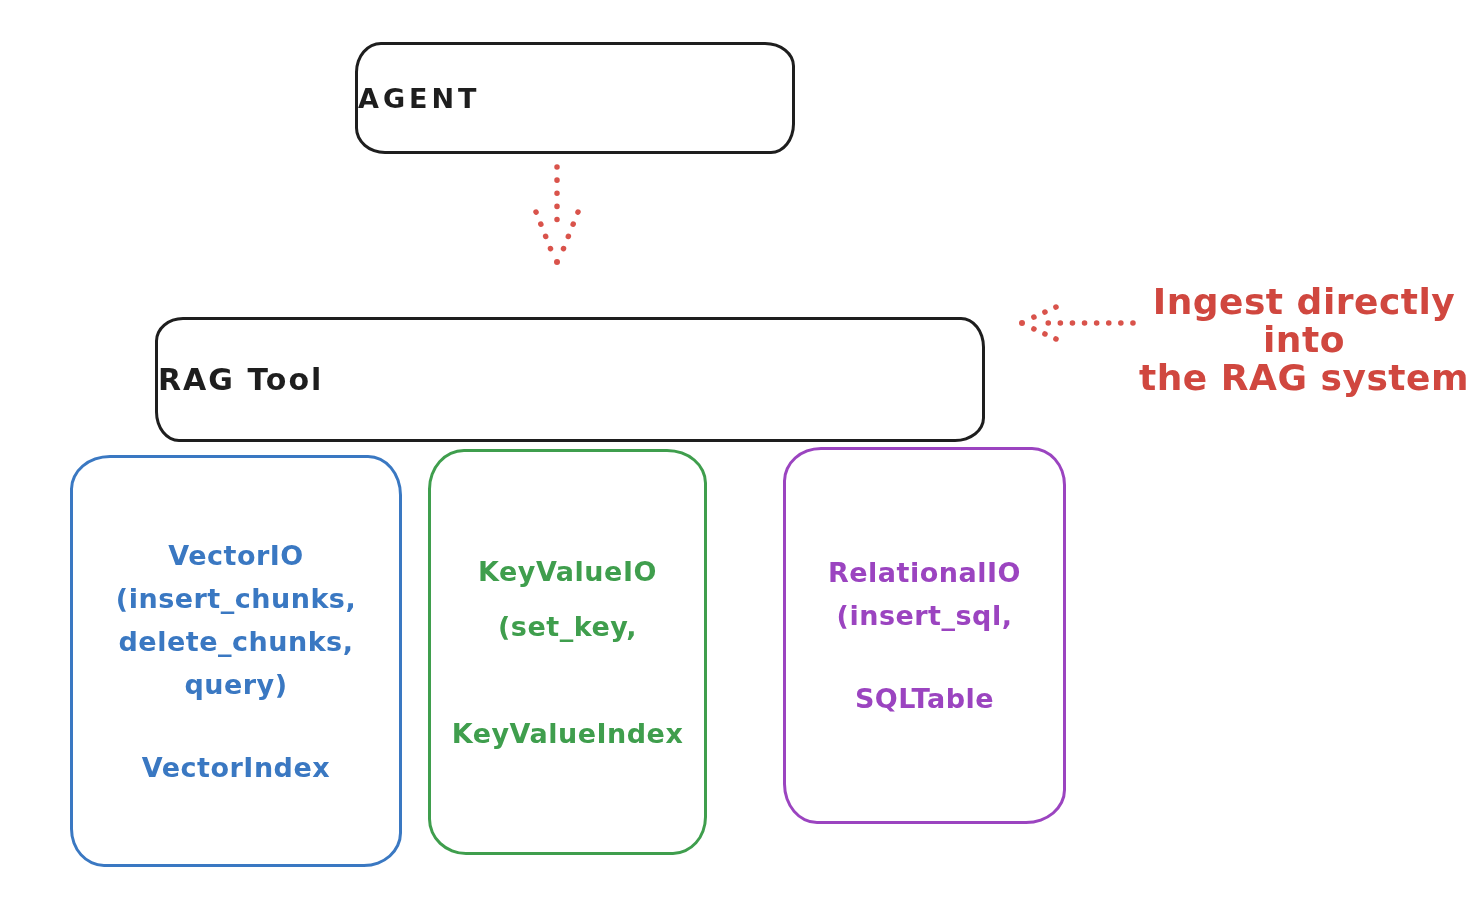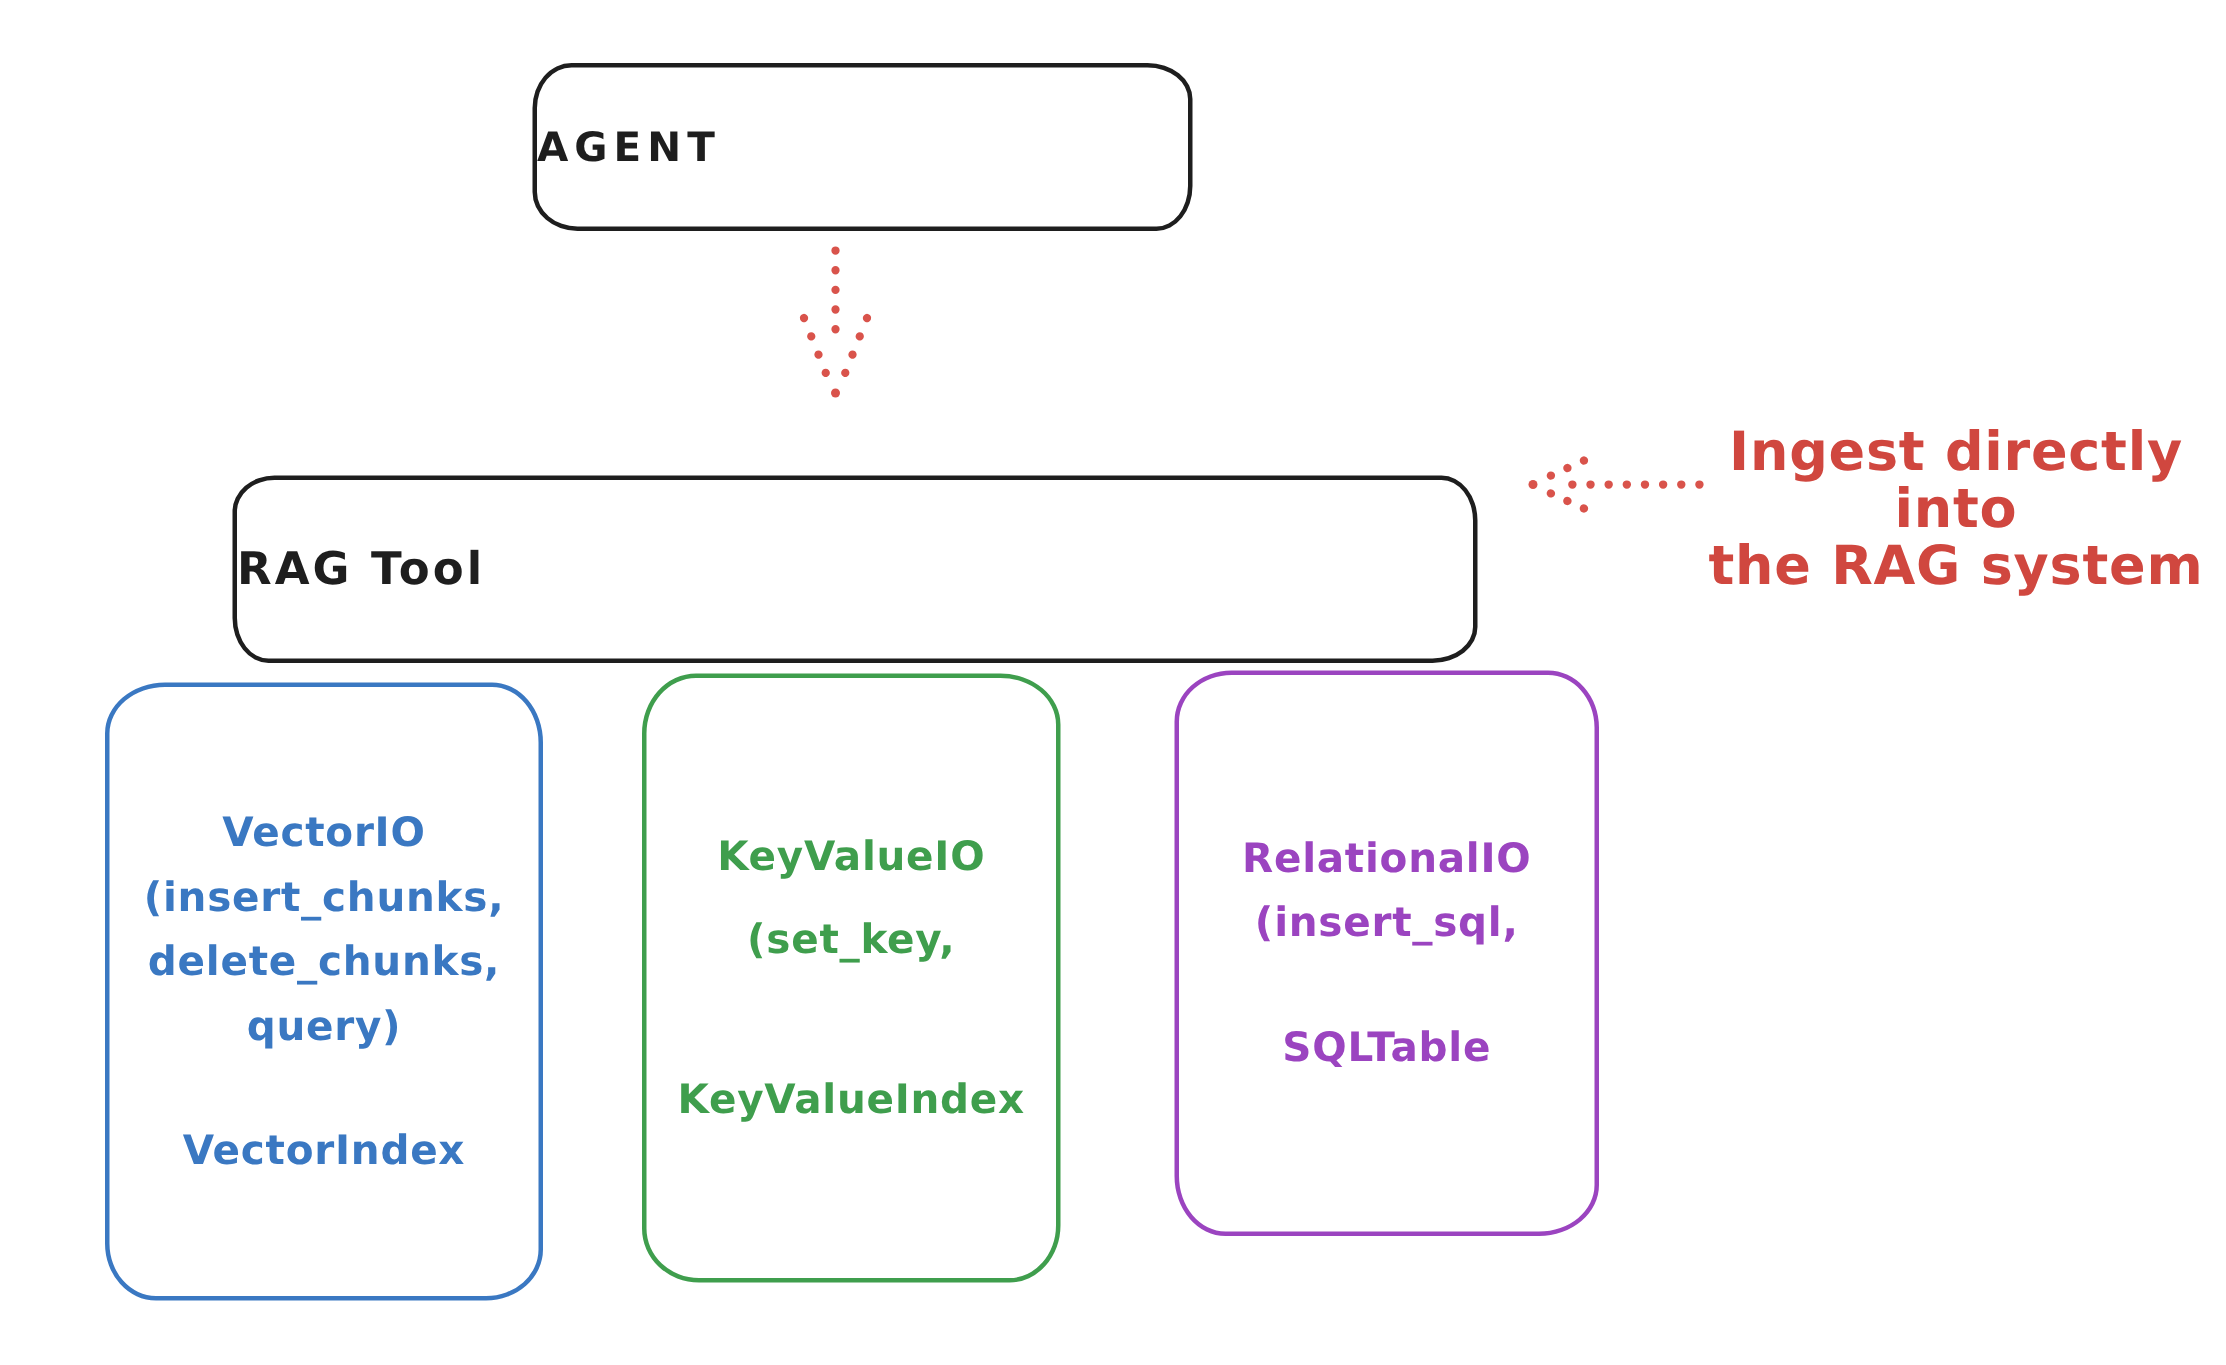--- a/index.html
+++ b/index.html
@@ -56,21 +56,21 @@
     align-items: center;
     justify-content: center;
     text-align: center;
     background: #ffffff;
     font-size: 27px;
     font-weight: 600;
     line-height: 43px;
     letter-spacing: 0.5px;
   }
   .card-blue {
-    left: 70px; top: 455px; width: 292px; height: 412px;
+    left: 70px; top: 455px; width: 332px; height: 412px;
     border: 3.5px solid #3a78c2;
     border-radius: 40px 34px 38px 34px / 34px 40px 34px 38px;
     color: #3a78c2;
     text-align: right;
   }
   .card-green {
     left: 428px; top: 449px; width: 279px; height: 406px;
     border: 3.5px solid #3f9e4d;
     border-radius: 36px 40px 34px 38px / 40px 34px 38px 36px;
     color: #3f9e4d;

